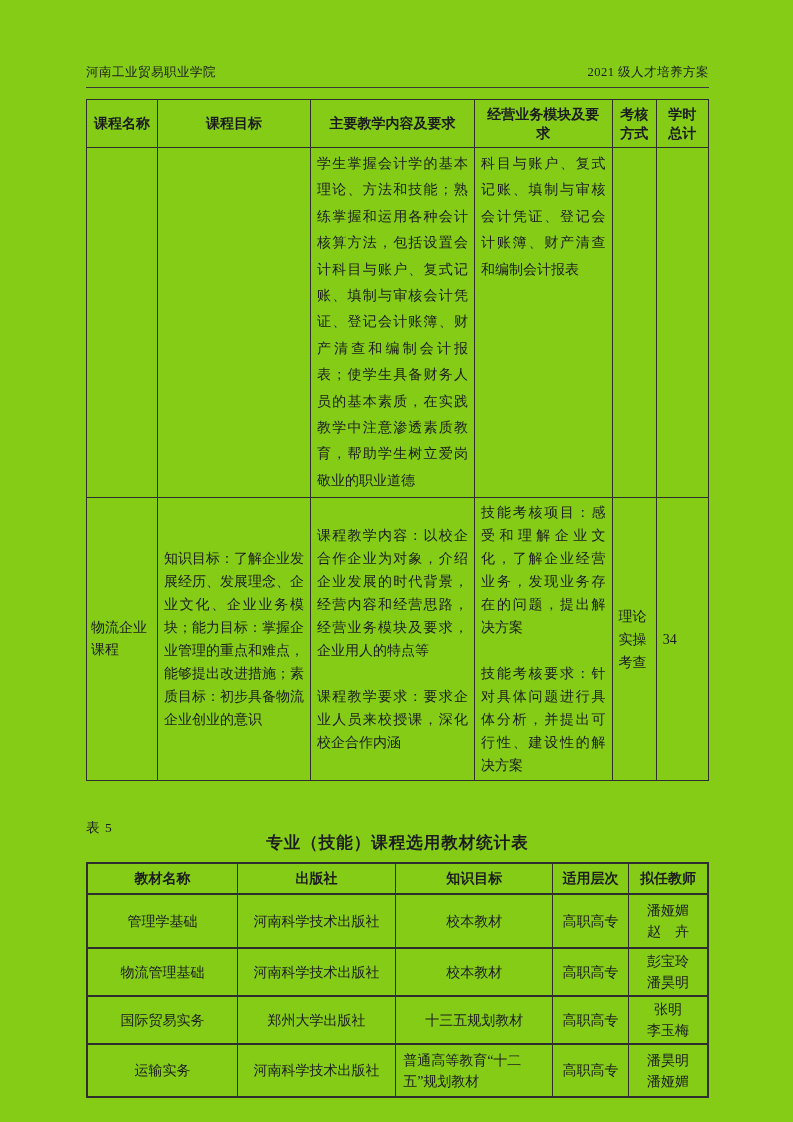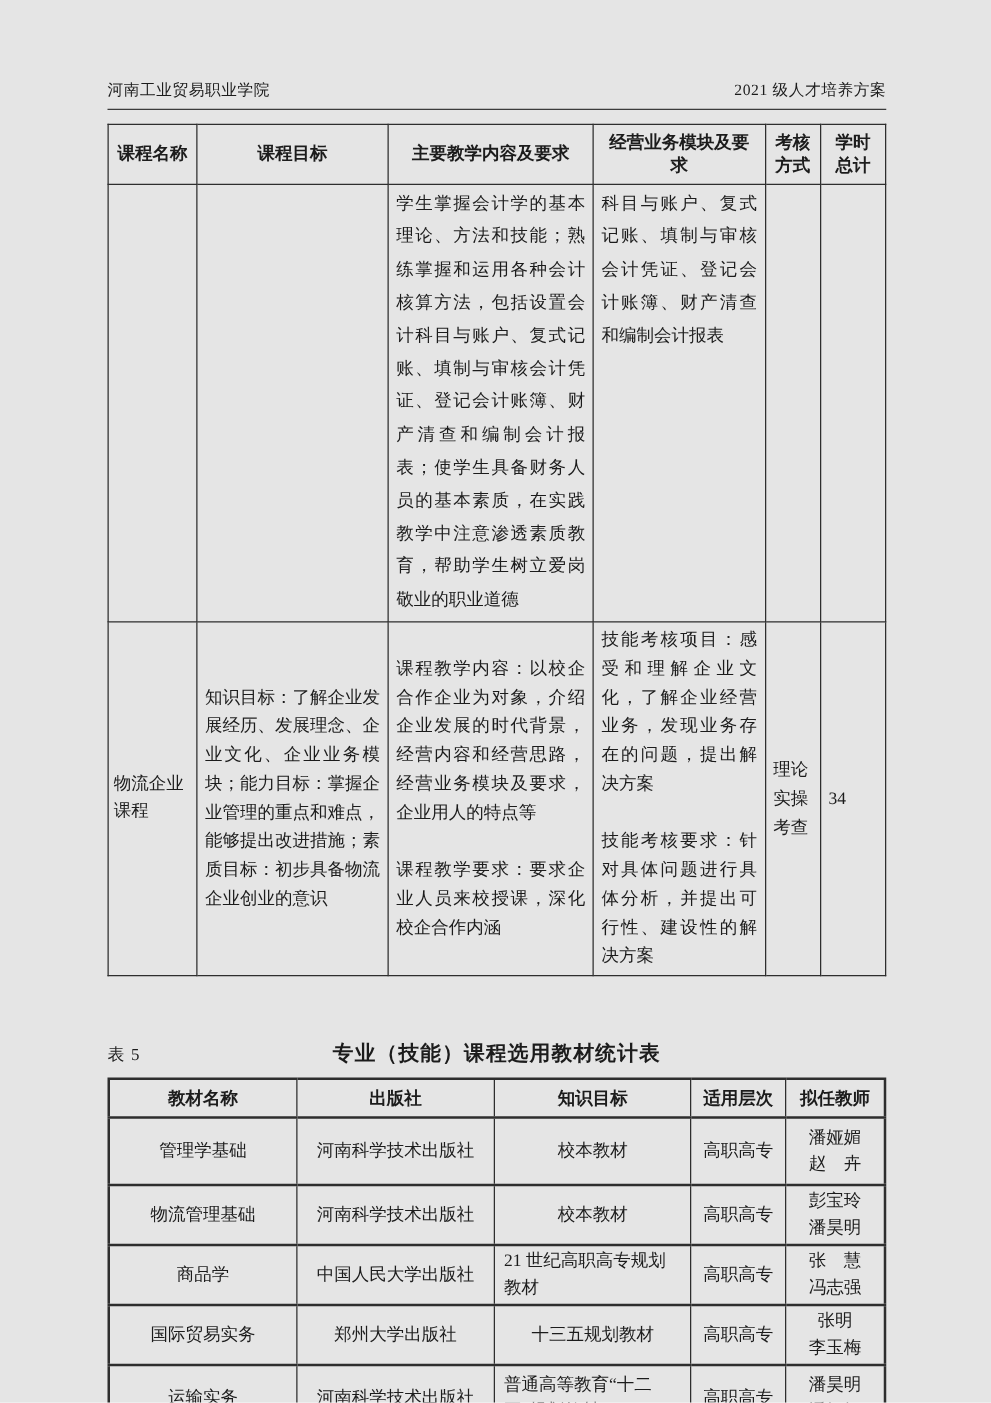--- a/index.html
+++ b/index.html
@@ -7,21 +7,21 @@
   body {
     background: #fcfcfc;
     color: #1c1c1c;
     font-family: "Liberation Serif", "DejaVu Serif", serif;
   }
   .page {
     position: relative;
     width: 793px;
     height: 1122px;
     padding: 64px 0 0 86px;
-    background: #e5e5e5;
+    background: #84cc16;
   }
   .content { width: 623px; }
 
   
   .running-header {
     display: flex;
     justify-content: space-between;
     align-items: flex-end;
     font-size: 12.5px;
     letter-spacing: 0.5px;
@@ -44,21 +44,21 @@
   .ct-row1 td { vertical-align: top; line-height: 26.4px; }
   .ct-row2 { height: 242px; }
   .ct-row2 td { vertical-align: middle; line-height: 23px; }
   .just { text-align: justify; text-justify: inter-character; }
   .course-name-cell { text-align: left; line-height: 22px !important; padding: 0 4px !important; }
   .center-cell { text-align: left; }
 
   
   .t5-caption { position: relative; margin-top: 51px; height: 23px; }
   .t5-label {
-    position: absolute; left: 0; bottom: 2px;
+    position: absolute; left: 0; bottom: 18px;
     font-size: 13.5px; letter-spacing: 1px;
   }
   .t5-title {
     text-align: center; font-size: 16.5px; font-weight: bold; letter-spacing: 1px;
   }
 
   
   .textbook-table { margin-top: 7px; border: 2px solid #2e2e2e; }
   .textbook-table th, .textbook-table td {
     border: solid #2e2e2e; border-width: 2px 1px;
@@ -159,28 +159,20 @@
 赵　卉</td>
       </tr>
       <tr class="tt-r2">
         <td>物流管理基础</td>
         <td>河南科学技术出版社</td>
         <td>校本教材</td>
         <td>高职高专</td>
         <td class="pre">彭宝玲
 潘昊明</td>
       </tr>
-      <tr class="tt-r3">
-        <td>商品学</td>
-        <td>中国人民大学出版社</td>
-        <td class="left-cell">21 世纪高职高专规划教材</td>
-        <td>高职高专</td>
-        <td class="pre">张　慧
-冯志强</td>
-      </tr>
       <tr class="tt-r4">
         <td>国际贸易实务</td>
         <td>郑州大学出版社</td>
         <td>十三五规划教材</td>
         <td>高职高专</td>
         <td class="pre">张明
 李玉梅</td>
       </tr>
       <tr class="tt-r5">
         <td>运输实务</td>

